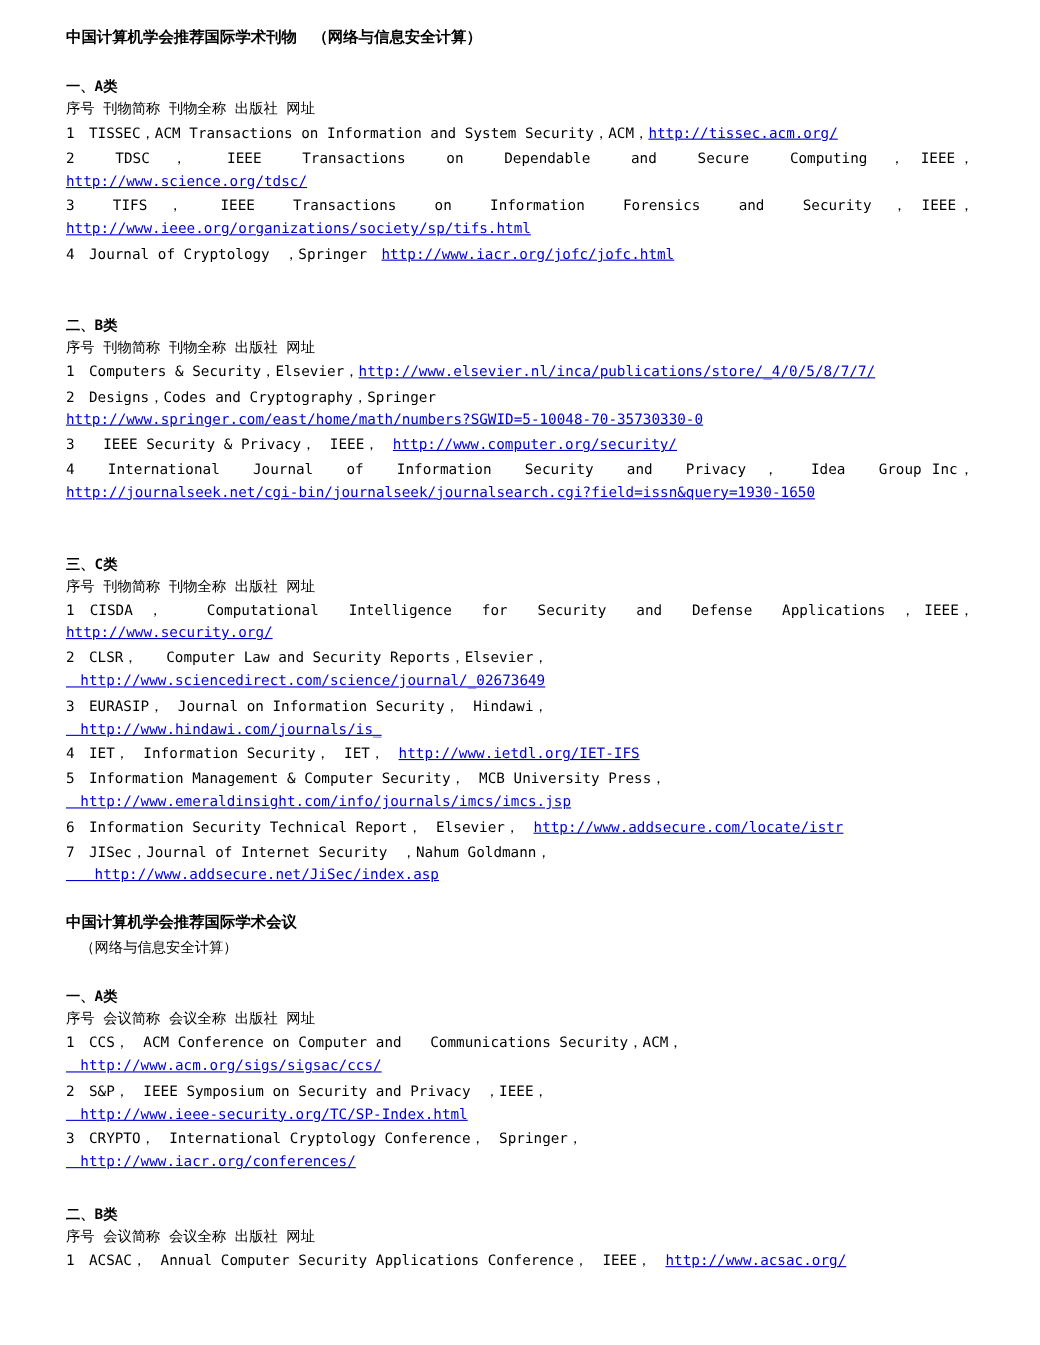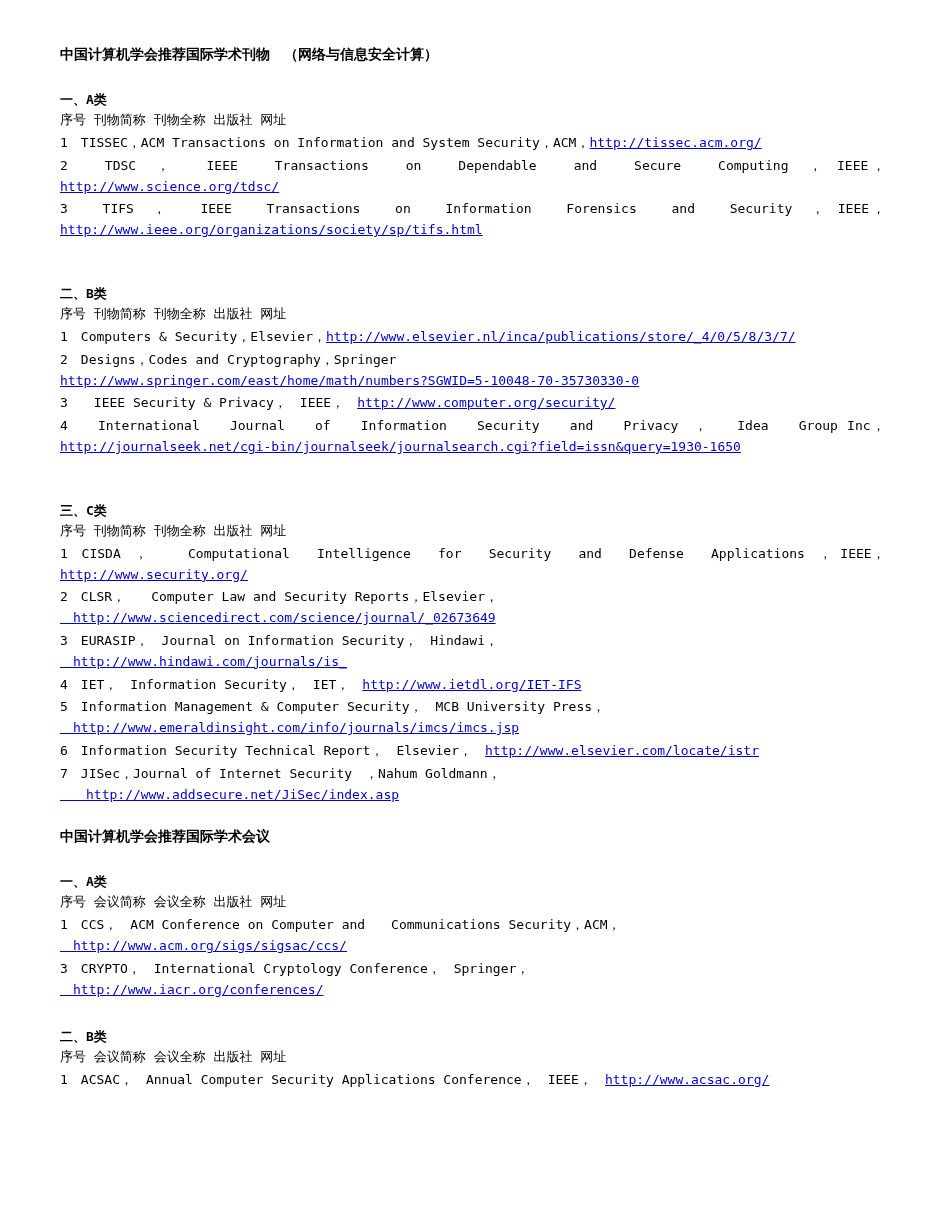--- a/index.html
+++ b/index.html
@@ -10,21 +10,21 @@
     body {
       background: #f0f0f0;
       font-family: 'SimSun', '宋体', monospace;
       font-size: 13px;
       color: #000;
     }
     .page-container {
       width: 945px;
       min-height: 1223px;
       background: #fff;
-      padding: 46px 60px 40px 60px;
+      padding: 25px 60px 40px 60px;
     }
     .section-title {
       font-size: 14px;
       font-weight: bold;
       color: #000;
       margin-bottom: 4px;
       margin-top: 16px;
     }
     .section-title:first-child {
       margin-top: 0;
@@ -76,31 +76,34 @@
         1　TISSEC，ACM Transactions on Information and System Security，ACM，<a class="link" href="#">http://tissec.acm.org/</a>
       </div>
       <div class="entry">
         2　　TDSC　，　　IEEE　　Transactions　　on　　Dependable　　and　　Secure　　Computing　，
         IEEE，　<a class="link" href="#">http://www.science.org/tdsc/</a>
       </div>
       <div class="entry">
         3　　TIFS　，　　IEEE　　Transactions　　on　　Information　　Forensics　　and　　Security　，
         IEEE，　<a class="link" href="#">http://www.ieee.org/organizations/society/sp/tifs.html</a>
       </div>
+      <div class="entry">
+        4　Journal of Cryptology　，Springer　<a class="link" href="#">http://www.iacr.org/jofc/jofc.html</a>
+      </div>
     </div>
 
     <br>
 
     
     <div>
       <div class="category-title">二、B类</div>
       <div class="column-header">序号 刊物简称 刊物全称 出版社 网址</div>
 
       <div class="entry">
-        1　Computers &amp; Security，Elsevier，<a class="link" href="#">http://www.elsevier.nl/inca/publications/store/_4/0/5/8/3/7/</a>
+        1　Computers &amp; Security，Elsevier，<a class="link" href="#">http://www.elsevier.nl/inca/publications/store/_4/0/5/8/7/7/</a>
       </div>
       <div class="entry">
         2　Designs，Codes and Cryptography，Springer<br>
         <a class="link" href="#">http://www.springer.com/east/home/math/numbers?SGWID=5-10048-70-35730330-0</a>
       </div>
       <div class="entry">
         3　　IEEE Security &amp; Privacy，　IEEE，　<a class="link" href="#">http://www.computer.org/security/</a>
       </div>
       <div class="entry">
         4　　International　　Journal　　of　　Information　　Security　　and　　Privacy　，　　Idea　　Group
@@ -128,44 +131,51 @@
         <a class="link" href="#">　http://www.hindawi.com/journals/is_</a>
       </div>
       <div class="entry">
         4　IET，　Information Security，　IET，　<a class="link" href="#">http://www.ietdl.org/IET-IFS</a>
       </div>
       <div class="entry">
         5　Information Management &amp; Computer Security，　MCB University Press，<br>
         <a class="link" href="#">　http://www.emeraldinsight.com/info/journals/imcs/imcs.jsp</a>
       </div>
       <div class="entry">
-        6　Information Security Technical Report，　Elsevier，　<a class="link" href="#">http://www.elsevier.com/locate/istr</a>
+        6　Information Security Technical Report，　Elsevier，　<a class="link" href="#">http://www.addsecure.com/locate/istr</a>
       </div>
       <div class="entry">
         7　JISec，Journal of Internet Security　，Nahum Goldmann，<br>
         <a class="link" href="#">　　http://www.addsecure.net/JiSec/index.asp</a>
       </div>
     </div>
   </div>
 
   <br>
 
   
   <div class="section-block">
     <div class="section-title">
       中国计算机学会推荐国际学术会议
     </div>
+    <div style="margin-bottom:4px;">
+      　（网络与信息安全计算）
+    </div>
 
     <div>
       <div class="category-title">一、A类</div>
       <div class="column-header">序号 会议简称 会议全称 出版社 网址</div>
 
       <div class="entry">
         1　CCS，　ACM Conference on Computer and　　Communications Security，ACM，<br>
         <a class="link" href="#">　http://www.acm.org/sigs/sigsac/ccs/</a>
+      </div>
+      <div class="entry">
+        2　S&amp;P，　IEEE Symposium on Security and Privacy　，IEEE，<br>
+        <a class="link" href="#">　http://www.ieee-security.org/TC/SP-Index.html</a>
       </div>
       <div class="entry">
         3　CRYPTO，　International Cryptology Conference，　Springer，<br>
         <a class="link" href="#">　http://www.iacr.org/conferences/</a>
       </div>
     </div>
 
     <div>
       <div class="category-title">二、B类</div>
       <div class="column-header">序号 会议简称 会议全称 出版社 网址</div>

